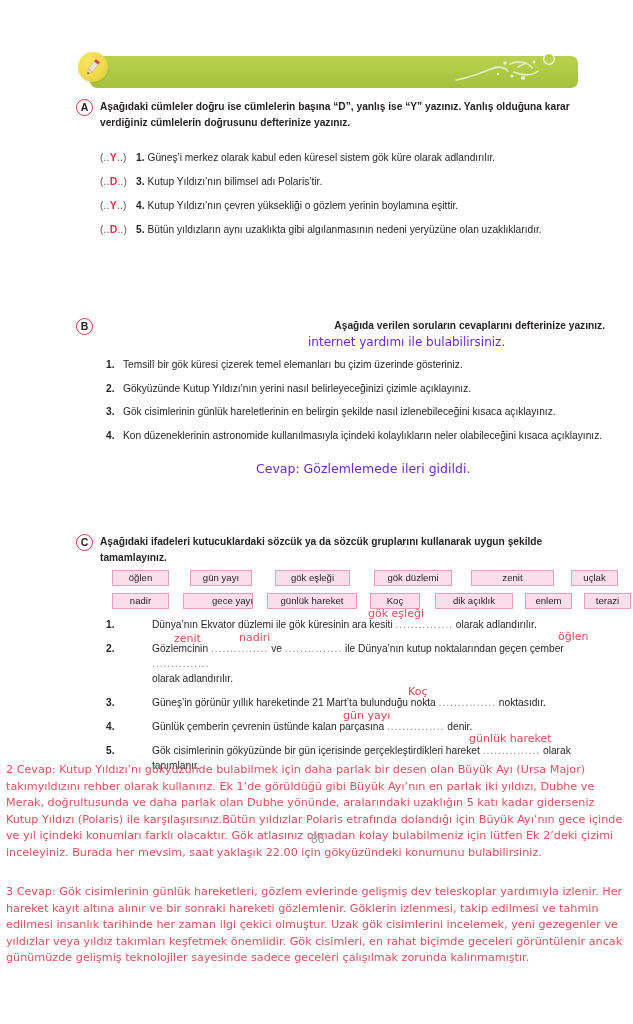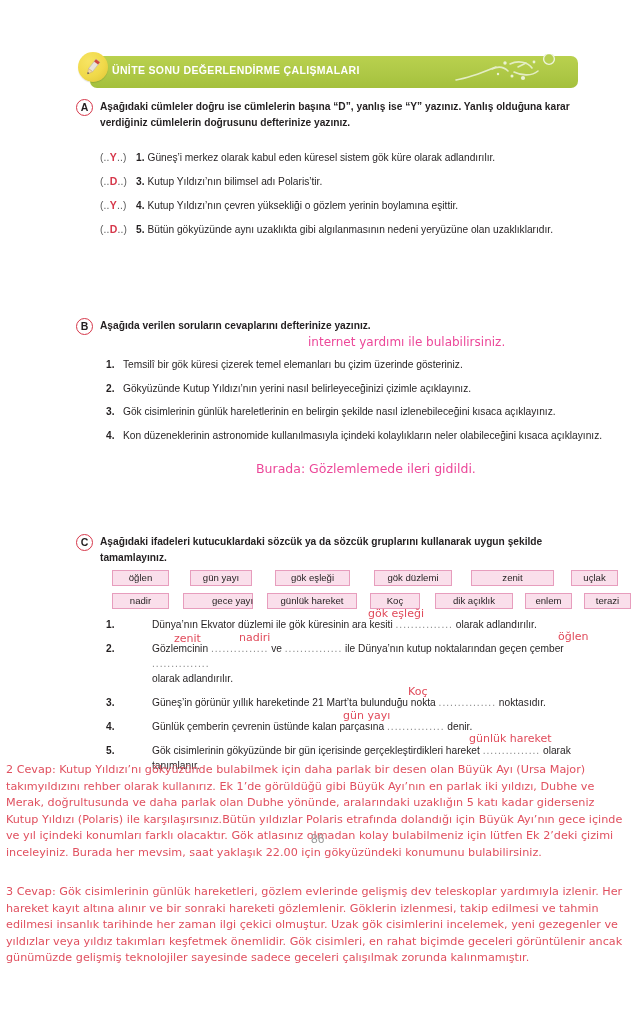--- a/index.html
+++ b/index.html
@@ -107,21 +107,21 @@
     display: flex;
     margin-bottom: 9px;
     font-size: 10.2px;
     line-height: 14.5px;
   }
   .b-num { width: 17px; font-weight: bold; flex: 0 0 17px; }
   .b-text { flex: 1 1 auto; }
   .b-tight { margin-bottom: 3px; }
 
   .hand {
-    color: #ec4899;
+    color: #6d28d9;
     font-family: "DejaVu Sans", sans-serif;
     font-weight: normal;
   }
   .hand-note { position: absolute; white-space: nowrap; }
 
   
   .chips { position: absolute; left: 36px; top: 0; width: 500px; }
   .chip-row { position: relative; height: 19px; margin-bottom: 4px; }
   .chip {
     position: absolute;
@@ -204,40 +204,39 @@
     <div class="pencil-badge">
       <svg width="20" height="22" viewBox="0 0 20 22">
         <g transform="rotate(38 10 11)">
           <rect x="7.5" y="3" width="5" height="12" fill="#e8e4da" stroke="#bdb9ae" stroke-width="0.6"></rect>
           <rect x="7.5" y="3" width="5" height="3" fill="#d0473f"></rect>
           <polygon points="7.5,15 12.5,15 10,20" fill="#f0d7ae" stroke="#c9ab79" stroke-width="0.5"></polygon>
           <polygon points="9,18.2 11,18.2 10,20" fill="#3a3a3a"></polygon>
         </g>
       </svg>
     </div>
-    <div class="banner-title">ÜNİTE SONU DEĞERLENDİRME ÇALIŞMALARI</div>
   </div>
 
   <div class="section" style="left:76px; top:99px; width:530px;">
     <div class="sec-letter">A</div>
     <div class="sec-intro" style="width:505px;">Aşağıdaki cümleler doğru ise cümlelerin başına “D”, yanlış ise “Y” yazınız.  Yanlış olduğuna karar verdiğiniz cümlelerin doğrusunu defterinize yazınız.</div>
   </div>
 
   <div class="section" style="left:76px; top:145px;">
     <div class="a-list" id="a-list">
         <div class="a-row"><span class="a-mark">(..<span class="ans">Y</span>..)</span><span class="a-num">1.</span><span>Güneş’i merkez olarak kabul eden küresel sistem gök küre olarak adlandırılır.</span></div>
         <div class="a-row"><span class="a-mark">(..<span class="ans">D</span>..)</span><span class="a-num">3.</span><span>Kutup Yıldızı’nın bilimsel adı Polaris’tir.</span></div>
         <div class="a-row"><span class="a-mark">(..<span class="ans">Y</span>..)</span><span class="a-num">4.</span><span>Kutup Yıldızı’nın çevren yüksekliği o gözlem yerinin boylamına eşittir.</span></div>
-        <div class="a-row"><span class="a-mark">(..<span class="ans">D</span>..)</span><span class="a-num">5.</span><span>Bütün gökyüzünde aynı uzaklıkta gibi algılanmasının nedeni yeryüzüne olan uzaklıklarıdır.</span></div>
+        <div class="a-row"><span class="a-mark">(..<span class="ans">D</span>..)</span><span class="a-num">5.</span><span>Bütün yıldızların aynı uzaklıkta gibi algılanmasının nedeni yeryüzüne olan uzaklıklarıdır.</span></div>
       </div>
   </div>
 
   <div class="section" style="left:76px; top:318px; width:530px;">
     <div class="sec-letter">B</div>
-    <div class="sec-intro" style="width:505px;">Aşağıda verilen soruların cevaplarını defterinize yazınız.</div>
+    <div class="sec-intro" style="width:505px;text-align:right;">Aşağıda verilen soruların cevaplarını defterinize yazınız.</div>
     <div class="hand hand-note" style="left:232px; top:17px; font-size:12px;">internet yardımı ile bulabilirsiniz.</div>
   </div>
 
   <div class="section" style="left:76px; top:358px;">
     <div class="b-list" id="b-list">
         <div class="b-row">
           <span class="b-num">1.</span>
           <span class="b-text">Temsilî bir gök küresi çizerek temel elemanları bu çizim üzerinde gösteriniz.</span>
         </div>
         <div class="b-row">
@@ -246,21 +245,21 @@
         </div>
         <div class="b-row">
           <span class="b-num">3.</span>
           <span class="b-text">Gök cisimlerinin günlük hareletlerinin en belirgin şekilde nasıl izlenebileceğini kısaca açıklayınız.</span>
         </div>
         <div class="b-row b-tight">
           <span class="b-num">4.</span>
           <span class="b-text">Kon düzeneklerinin astronomide kullanılmasıyla içindeki kolaylıkların neler olabileceğini kısaca açıklayınız.</span>
         </div>
       </div>
-    <div class="hand hand-note" style="left:180px; top:103px; font-size:12.5px;">Burada: Gözlemlemede ileri gidildi.</div>
+    <div class="hand hand-note" style="left:180px; top:103px; font-size:12.5px;">Cevap: Gözlemlemede ileri gidildi.</div>
   </div>
 
   <div class="section" style="left:76px; top:534px; width:530px;">
     <div class="sec-letter">C</div>
     <div class="sec-intro" style="width:500px;">Aşağıdaki ifadeleri kutucuklardaki sözcük ya da sözcük gruplarını kullanarak uygun şekilde tamamlayınız.</div>
   </div>
 
   <div class="section" style="left:76px; top:570px;">
     <div class="chips">
       <div class="chip-row" id="chip-row-1">

